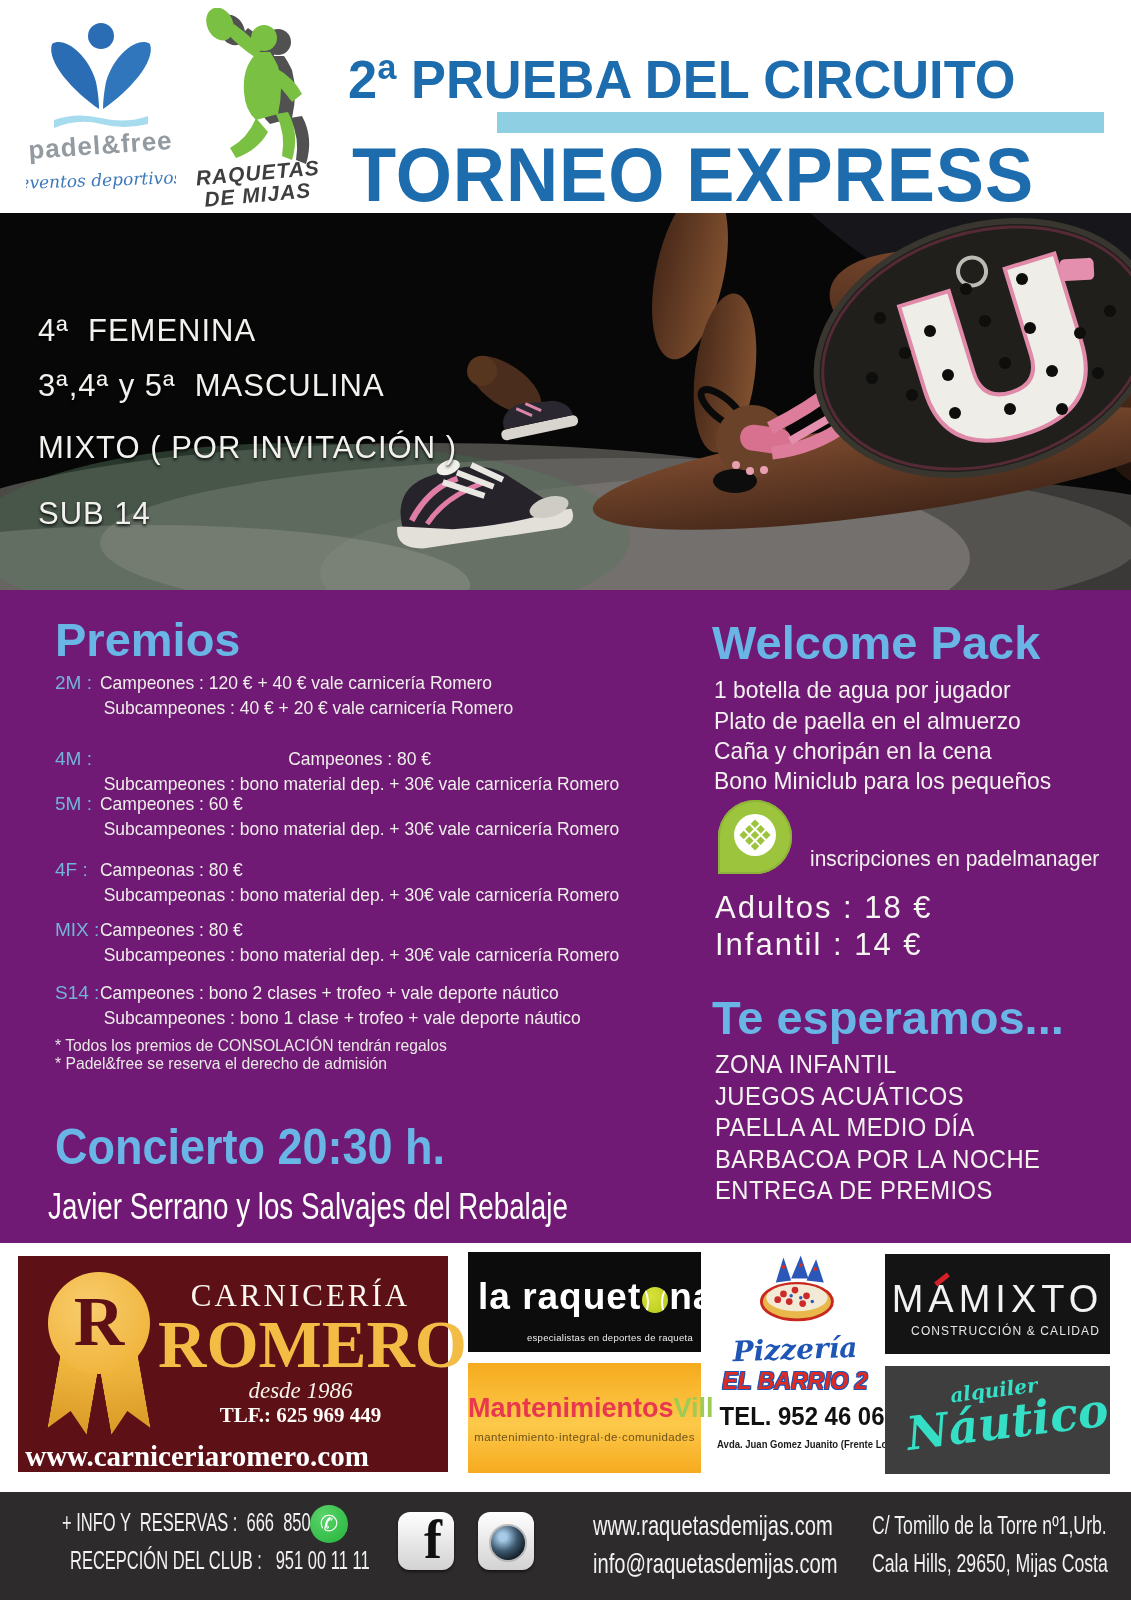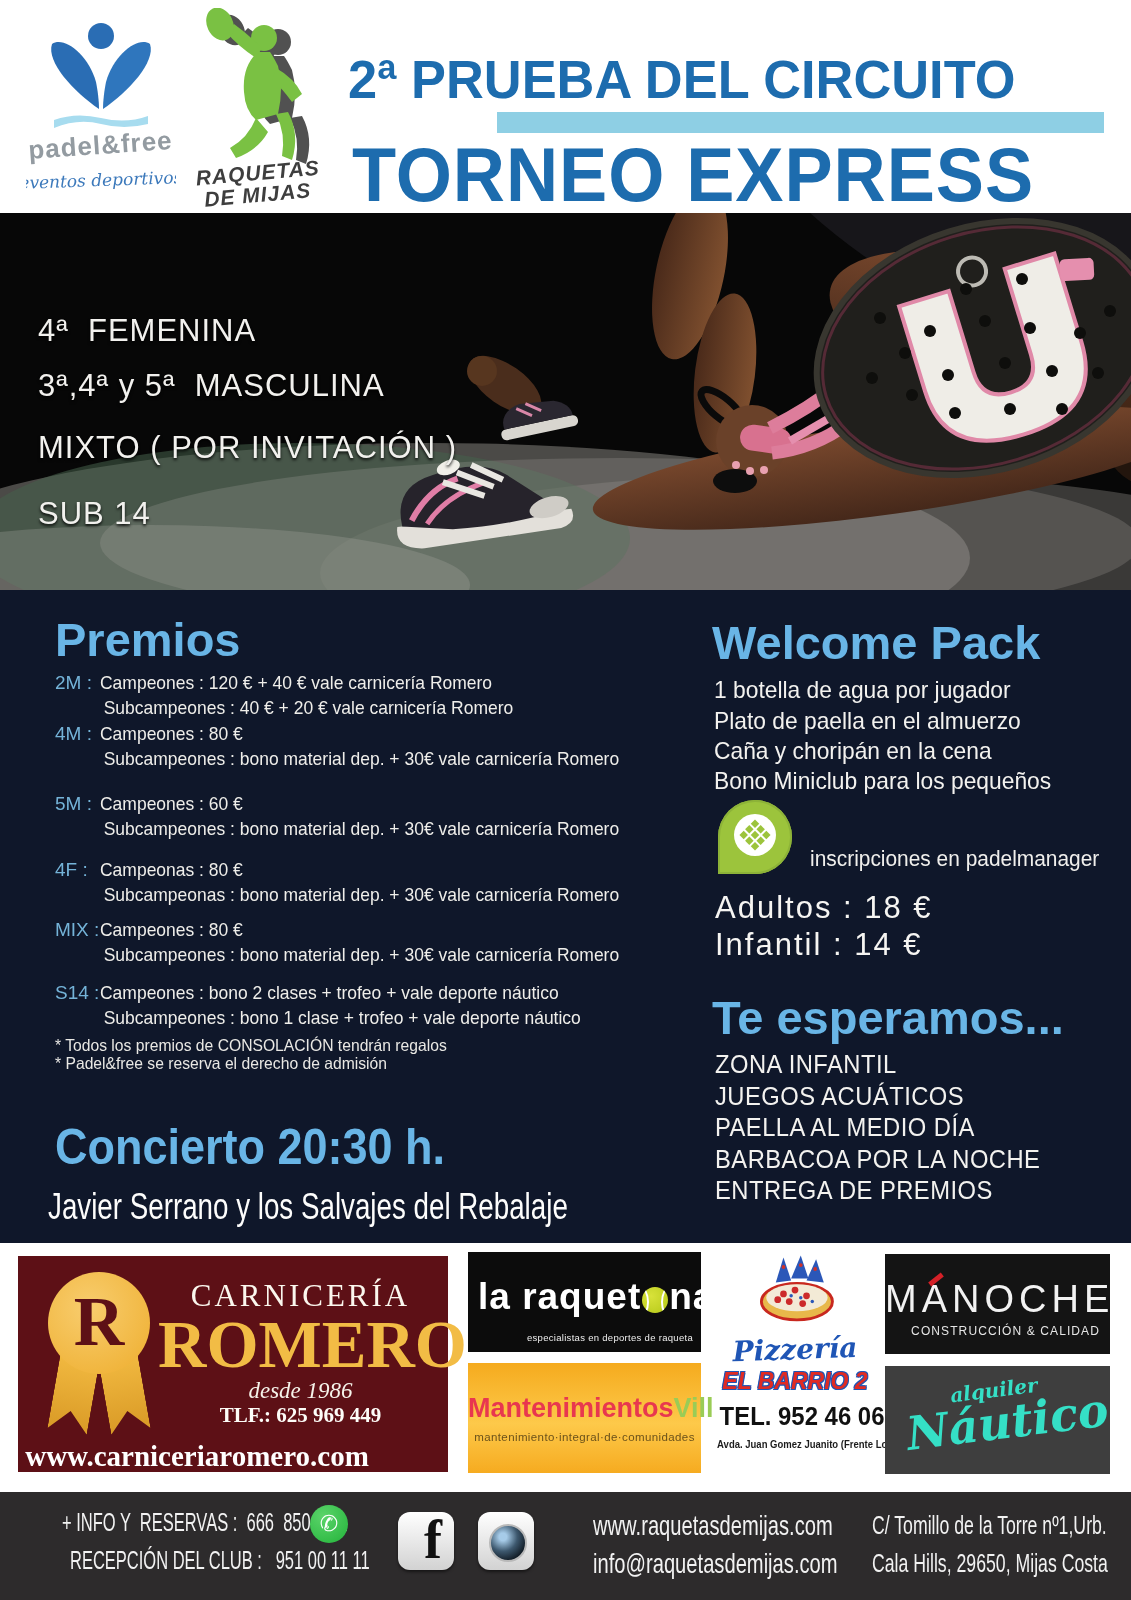--- a/index.html
+++ b/index.html
@@ -17,21 +17,21 @@
           transform:scaleX(.95);transform-origin:left top;letter-spacing:1px;}
 
   
   .hero{left:0;top:213px;width:1131px;height:377px;background:#060606;overflow:hidden;}
   .hero svg{position:absolute;left:0;top:0;}
   .cat{left:38px;color:#f2f1ee;font-size:31px;letter-spacing:1px;text-shadow:0 2px 3px rgba(0,0,0,.85);z-index:3;}
   .hero-date{left:552px;top:262px;font-size:104px;font-weight:800;color:#fbfbfa;letter-spacing:2px;
              white-space:nowrap;z-index:3;text-shadow:0 2px 6px rgba(0,0,0,.5);}
 
   
-  .dark{left:0;top:590px;width:1131px;height:653px;background:#0f172a;color:#efeeea;}
+  .dark{left:0;top:590px;width:1131px;height:653px;background:#701a75;color:#efeeea;}
   .sec-title{color:#69b5e6;font-weight:800;white-space:nowrap;}
   .premios-title{left:55px;top:22px;font-size:47px;}
   .pz{left:55px;font-size:19px;line-height:25px;}
   .pz-label{position:absolute;left:0;top:0;color:#74b3d8;}
   .pz-lines{margin-left:45px;white-space:nowrap;transform:scaleX(.92);transform-origin:left top;}
   .pz-lines div:nth-child(2){margin-left:4px;}
   .note{left:55px;font-size:16.5px;color:#e9e8e4;white-space:nowrap;transform:scaleX(.95);transform-origin:left top;}
   .con-title{left:55px;top:528px;font-size:50px;transform:scaleX(.9);transform-origin:left top;}
   .con-artist{left:48px;top:596px;font-size:37px;color:#fdfdfc;white-space:nowrap;
               transform:scaleX(.75);transform-origin:left top;}
@@ -263,21 +263,21 @@
 
     <div class="abs sec-title premios-title">Premios</div>
 
     <div class="abs pz" style="top:80px;">
       <span class="pz-label">2M :</span>
       <div class="pz-lines">
         <div>Campeones : 120 € + 40 € vale carnicería Romero</div>
         <div>Subcampeones : 40 € + 20 € vale carnicería Romero</div>
       </div>
     </div>
-    <div class="abs pz" style="top:131px;">
+    <div class="abs pz" style="top:156px;text-align:center;">
       <span class="pz-label">4M :</span>
       <div class="pz-lines">
         <div>Campeones : 80 €</div>
         <div>Subcampeones : bono material dep. + 30€ vale carnicería Romero</div>
       </div>
     </div>
     <div class="abs pz" style="top:201px;">
       <span class="pz-label">5M :</span>
       <div class="pz-lines">
         <div>Campeones : 60 €</div>
@@ -401,21 +401,21 @@
           </g>
       </svg>
       <div class="abs pz-kind">Pizzería</div>
       <div class="abs pz-name">EL BARRIO 2</div>
       <div class="abs pz-phone">TEL. 952 46 06 05</div>
       <div class="abs pz-addr">Avda. Juan Gomez Juanito (Frente  Lopez Modas)</div>
     </div>
 
     <div class="abs marvel">
       <div class="abs mv-name">
-        <span>M</span><span class="mv-a"><span class="mv-accent"></span><span>A</span></span><span>NOCHE</span>
+        <span>M</span><span class="mv-a"><span class="mv-accent"></span><span>A</span></span><span>MIXTO</span>
       </div>
       <div class="abs mv-tag">CONSTRUCCIÓN &amp; CALIDAD</div>
     </div>
 
     <div class="abs nautico">
       <div class="nt-wrap">
         <div class="nt1">alquiler</div>
         <div class="nt2"><span>Náutico</span><span class="nt-suffix">.com</span></div>
       </div>
     </div>

